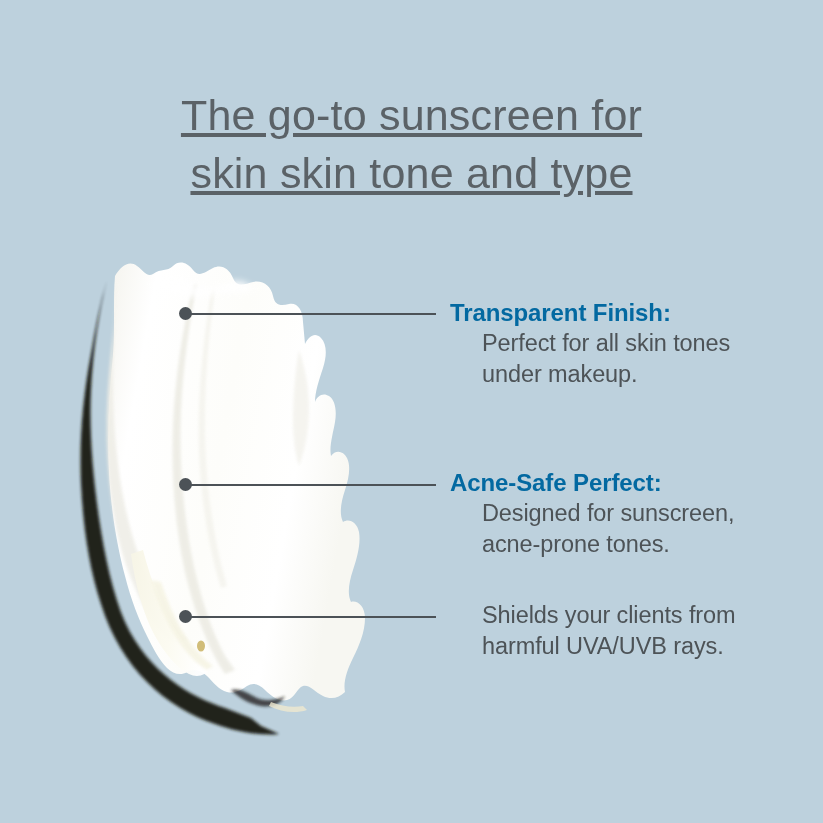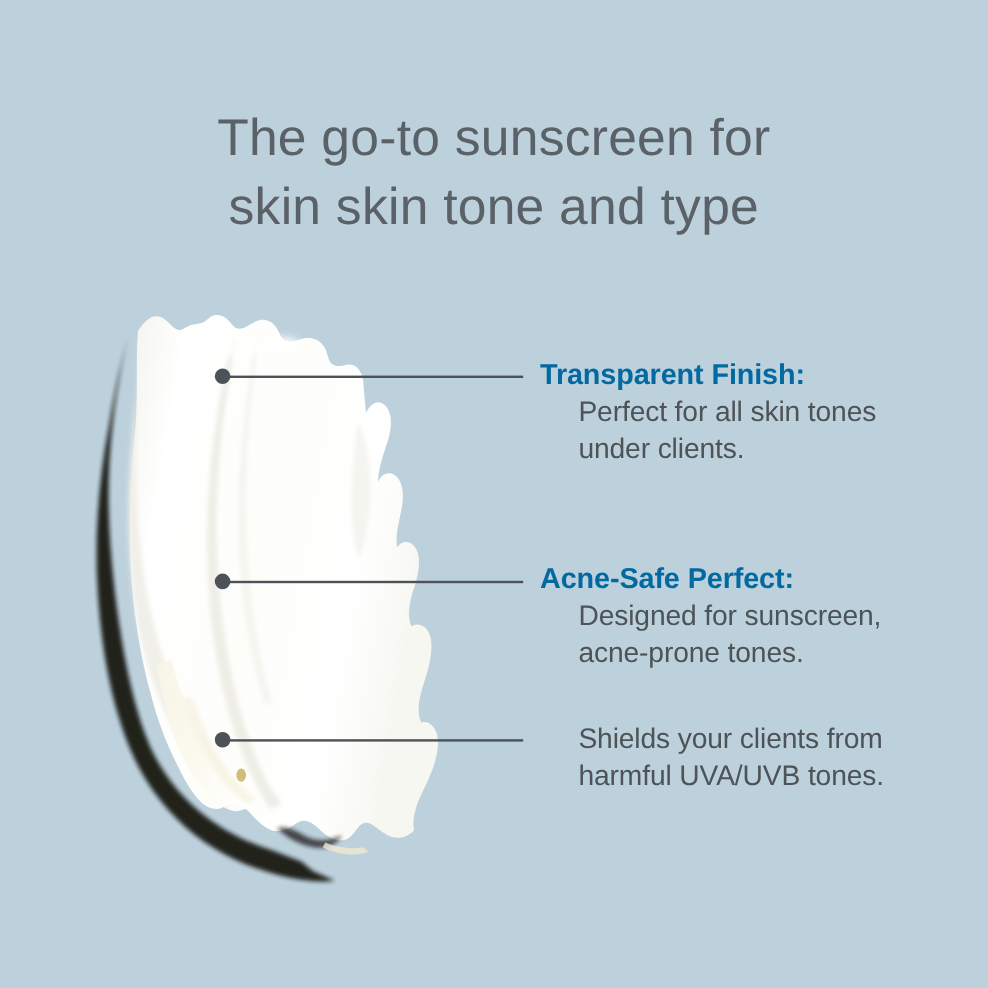--- a/index.html
+++ b/index.html
@@ -29,20 +29,21 @@
     width: 823px;
     text-align: center;
     color: #5b6267;
     font-size: 43px;
     font-weight: 300;
     line-height: 58px;
     letter-spacing: 0.2px;
   }
   #headline .hl {
     display: block;
+    text-decoration: underline;
   }
 
   
   #swatch-wrap {
     position: absolute;
     left: 55px;
     top: 250px;
     width: 330px;
     height: 500px;
   }
@@ -272,32 +273,32 @@
   <div class="leader-dot" id="dot-2"></div>
   <div class="leader" id="leader-2"></div>
 
   <div class="leader-dot" id="dot-3"></div>
   <div class="leader" id="leader-3"></div>
 
   <div class="callout-text" id="callout-1">
     <div class="callout-title">Transparent Finish:</div>
     <div class="callout-body">
       <span class="ln">Perfect for all skin tones</span>
-      <span class="ln">under clients.</span>
+      <span class="ln">under makeup.</span>
     </div>
   </div>
 
   <div class="callout-text" id="callout-2">
     <div class="callout-title">Acne-Safe Perfect:</div>
     <div class="callout-body">
       <span class="ln">Designed for sunscreen,</span>
       <span class="ln">acne-prone tones.</span>
     </div>
   </div>
 
   <div class="callout-text" id="callout-3">
     <div class="callout-body">
       <span class="ln">Shields your clients from</span>
-      <span class="ln">harmful UVA/UVB tones.</span>
+      <span class="ln">harmful UVA/UVB rays.</span>
     </div>
   </div>
 
 </div>
 
 </body></html>

